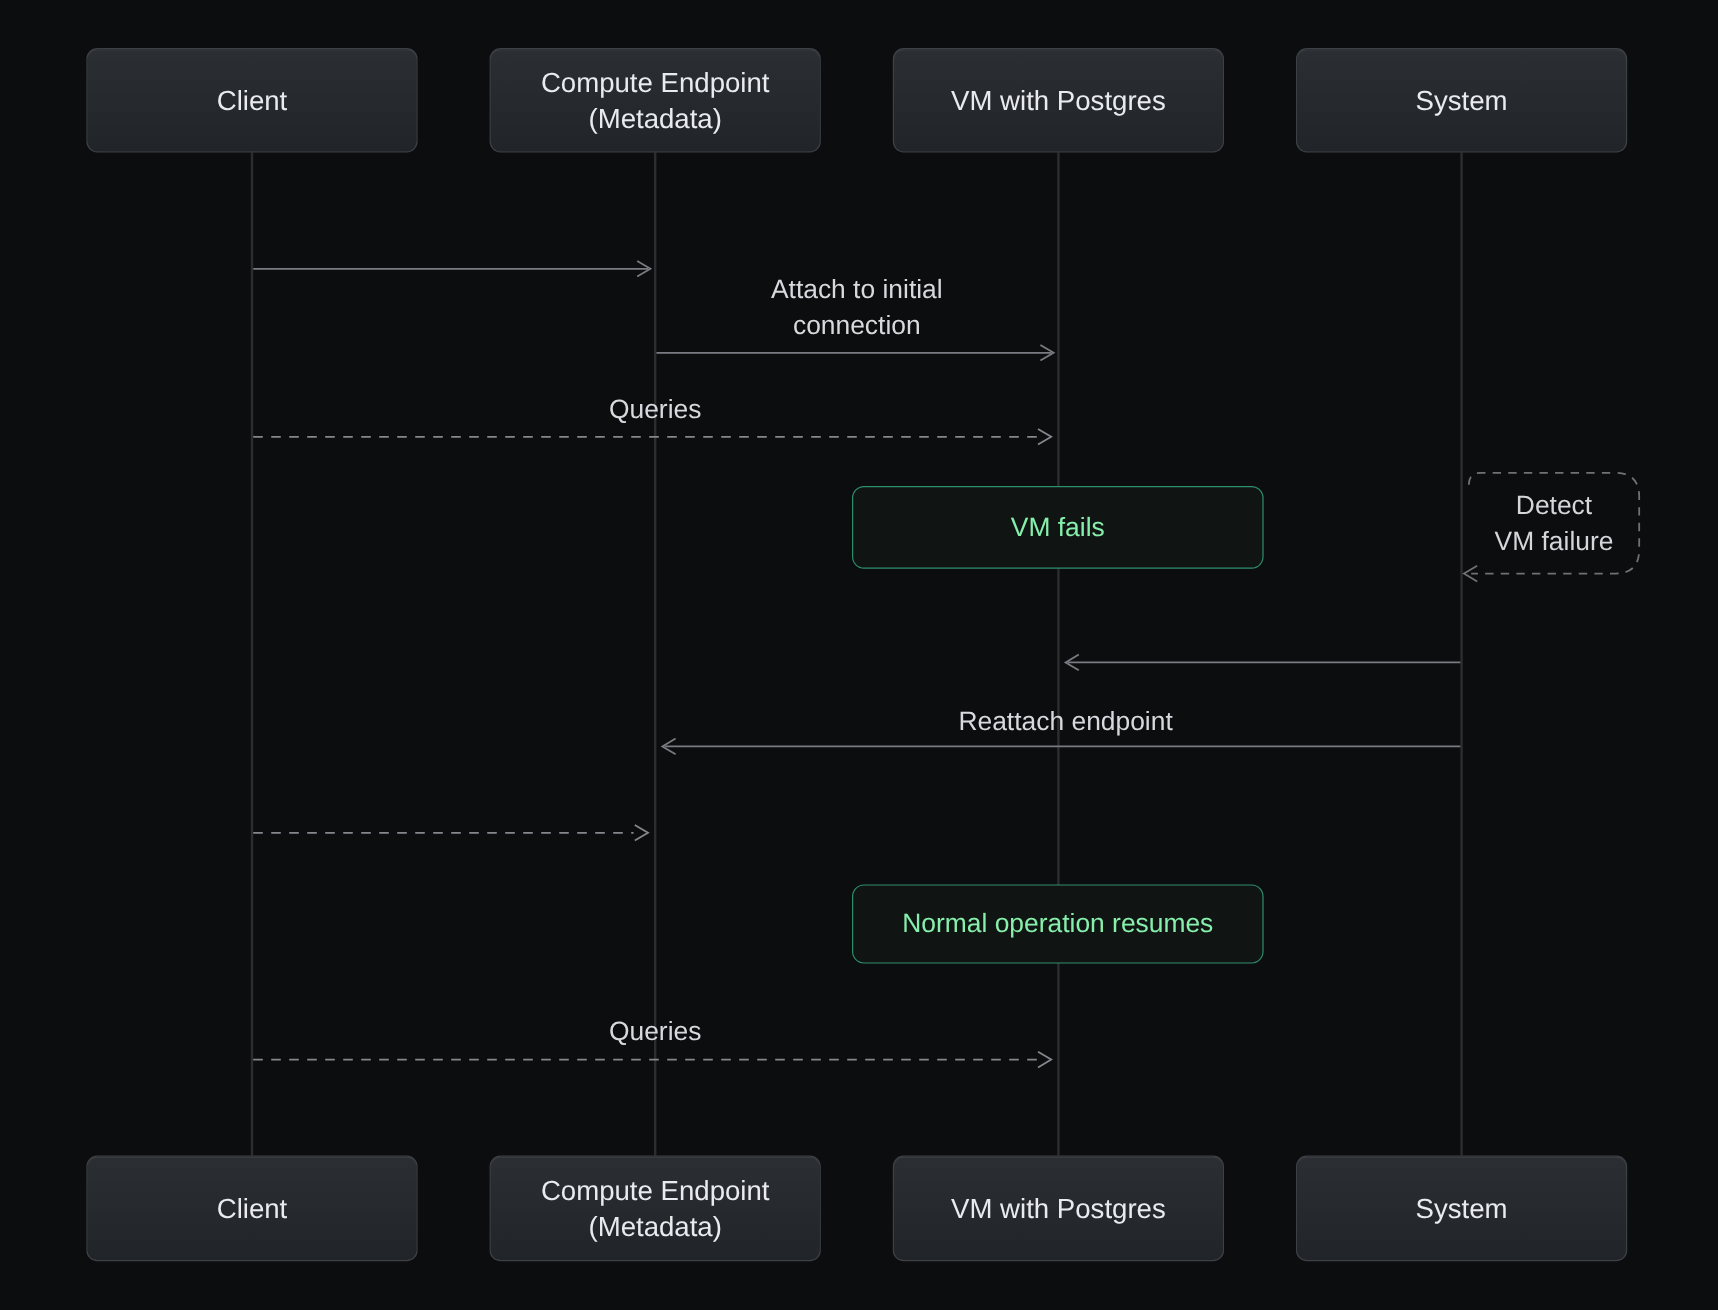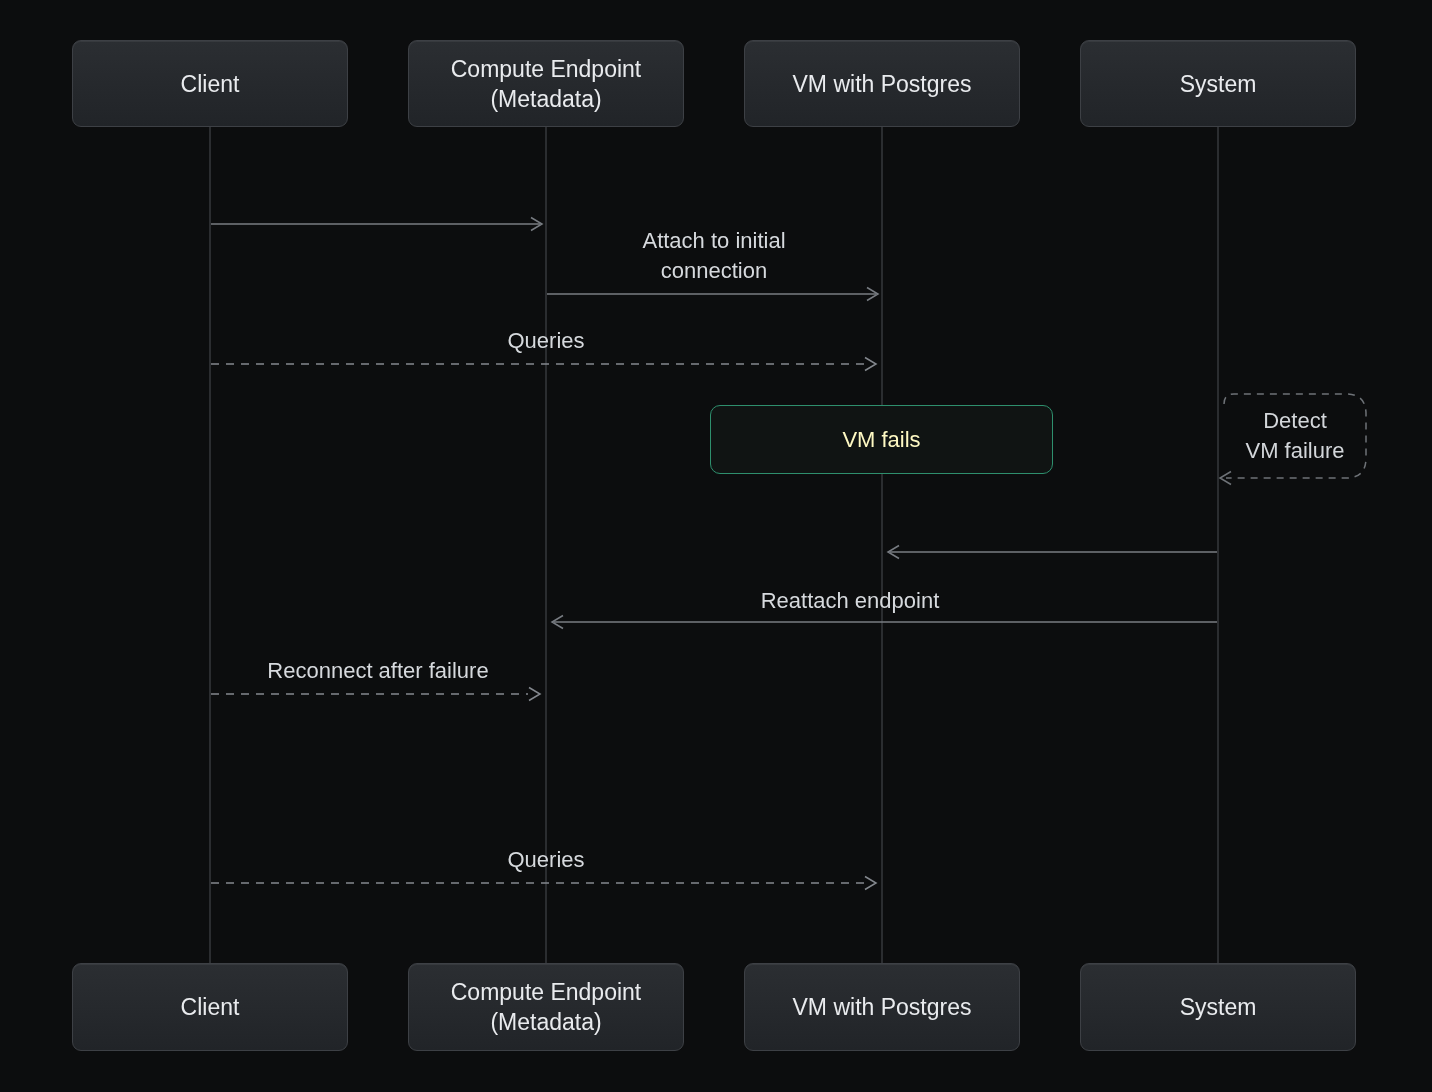--- a/index.html
+++ b/index.html
@@ -25,21 +25,21 @@
     text-align:center;white-space:pre-line;z-index:4;
   }
   .arrow-layer{position:absolute;left:0;top:0;z-index:2;pointer-events:none;}
   .msg-label{
     position:absolute;color:#d6d9dd;font-size:22px;line-height:30px;
     text-align:center;white-space:pre-line;z-index:3;
   }
   .note{
     position:absolute;box-sizing:border-box;
     border:1.5px solid #2e8f6d;border-radius:10px;
-    background:#101413;color:#fef9c3;font-size:22px;
+    background:#101413;color:#86efac;font-size:22px;
     display:flex;align-items:center;justify-content:center;
     text-align:center;z-index:3;
   }
   .selfloop-label{
     position:absolute;color:#d3d6da;font-size:22px;line-height:30px;
     text-align:center;white-space:pre-line;z-index:3;
   }
 </style>
 </head>
 <body>
@@ -90,25 +90,25 @@
 
     <g stroke="#84888e" stroke-width="1.5" fill="none">
       <line x1="211" y1="883" x2="864" y2="883" stroke-dasharray="8 7"></line>
       <polyline points="865,876.5 876,883 865,889.5"></polyline>
     </g>
   </svg>
 
   <div class="msg-label" style="left:524px;top:226px;width:380px;">Attach to initial
 connection</div>
   <div class="msg-label" style="left:446px;top:326px;width:200px;">Queries</div>
-  <div class="msg-label" style="left:700px;top:586px;width:300px;text-align:center;">Reattach endpoint</div>
-  <div class="msg-label" style="left:228px;top:656px;width:300px;">Reconnect after failure</div>
+  <div class="msg-label" style="left:738px;top:586px;width:300px;text-align:center;">Reattach endpoint</div>
   <div class="msg-label" style="left:446px;top:845px;width:200px;">Queries</div>
 
   <div class="note" style="left:710px;top:405px;width:343px;height:69px;">VM fails</div>
+  <div class="note" style="left:710px;top:737px;width:343px;height:66px;">Normal operation resumes</div>
 
   <div class="selfloop-label" style="left:1232px;top:406px;width:126px;">Detect
 VM failure</div>
 
   <div class="actor" style="left:72px;top:40px;">Client</div>
   <div class="actor" style="left:408px;top:40px;">Compute Endpoint
 (Metadata)</div>
   <div class="actor" style="left:744px;top:40px;">VM with Postgres</div>
   <div class="actor" style="left:1080px;top:40px;">System</div>
 

